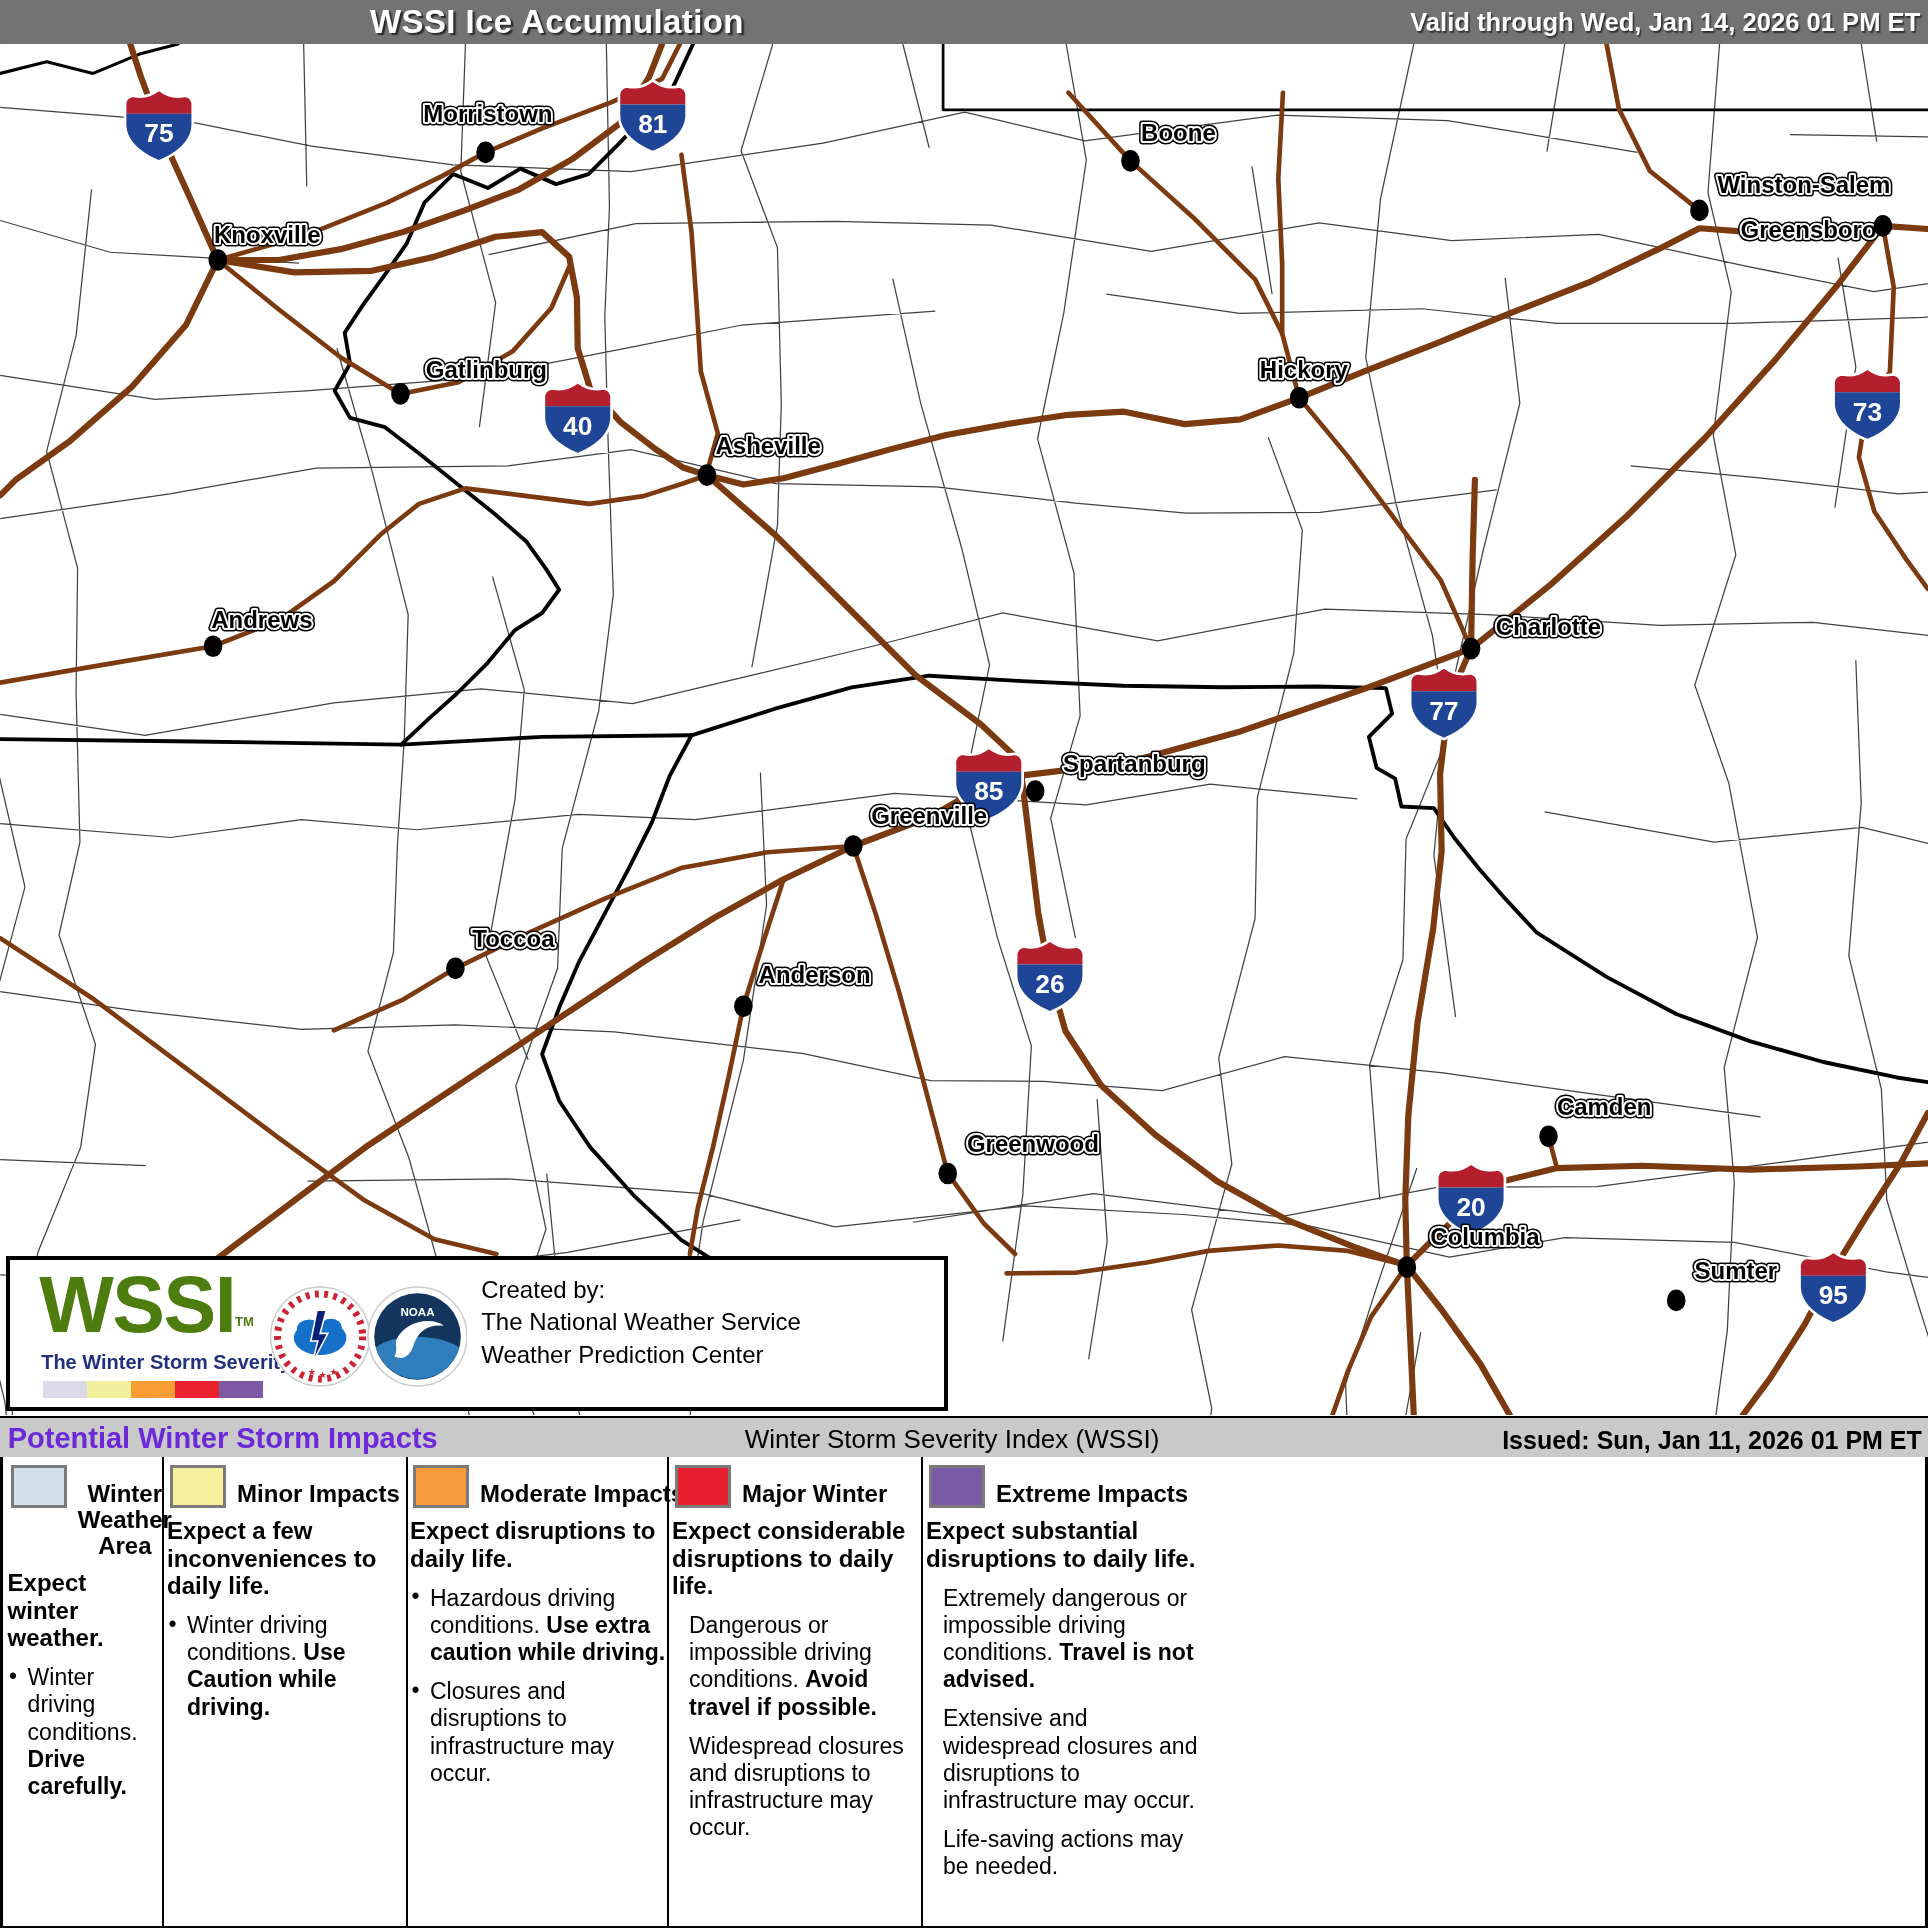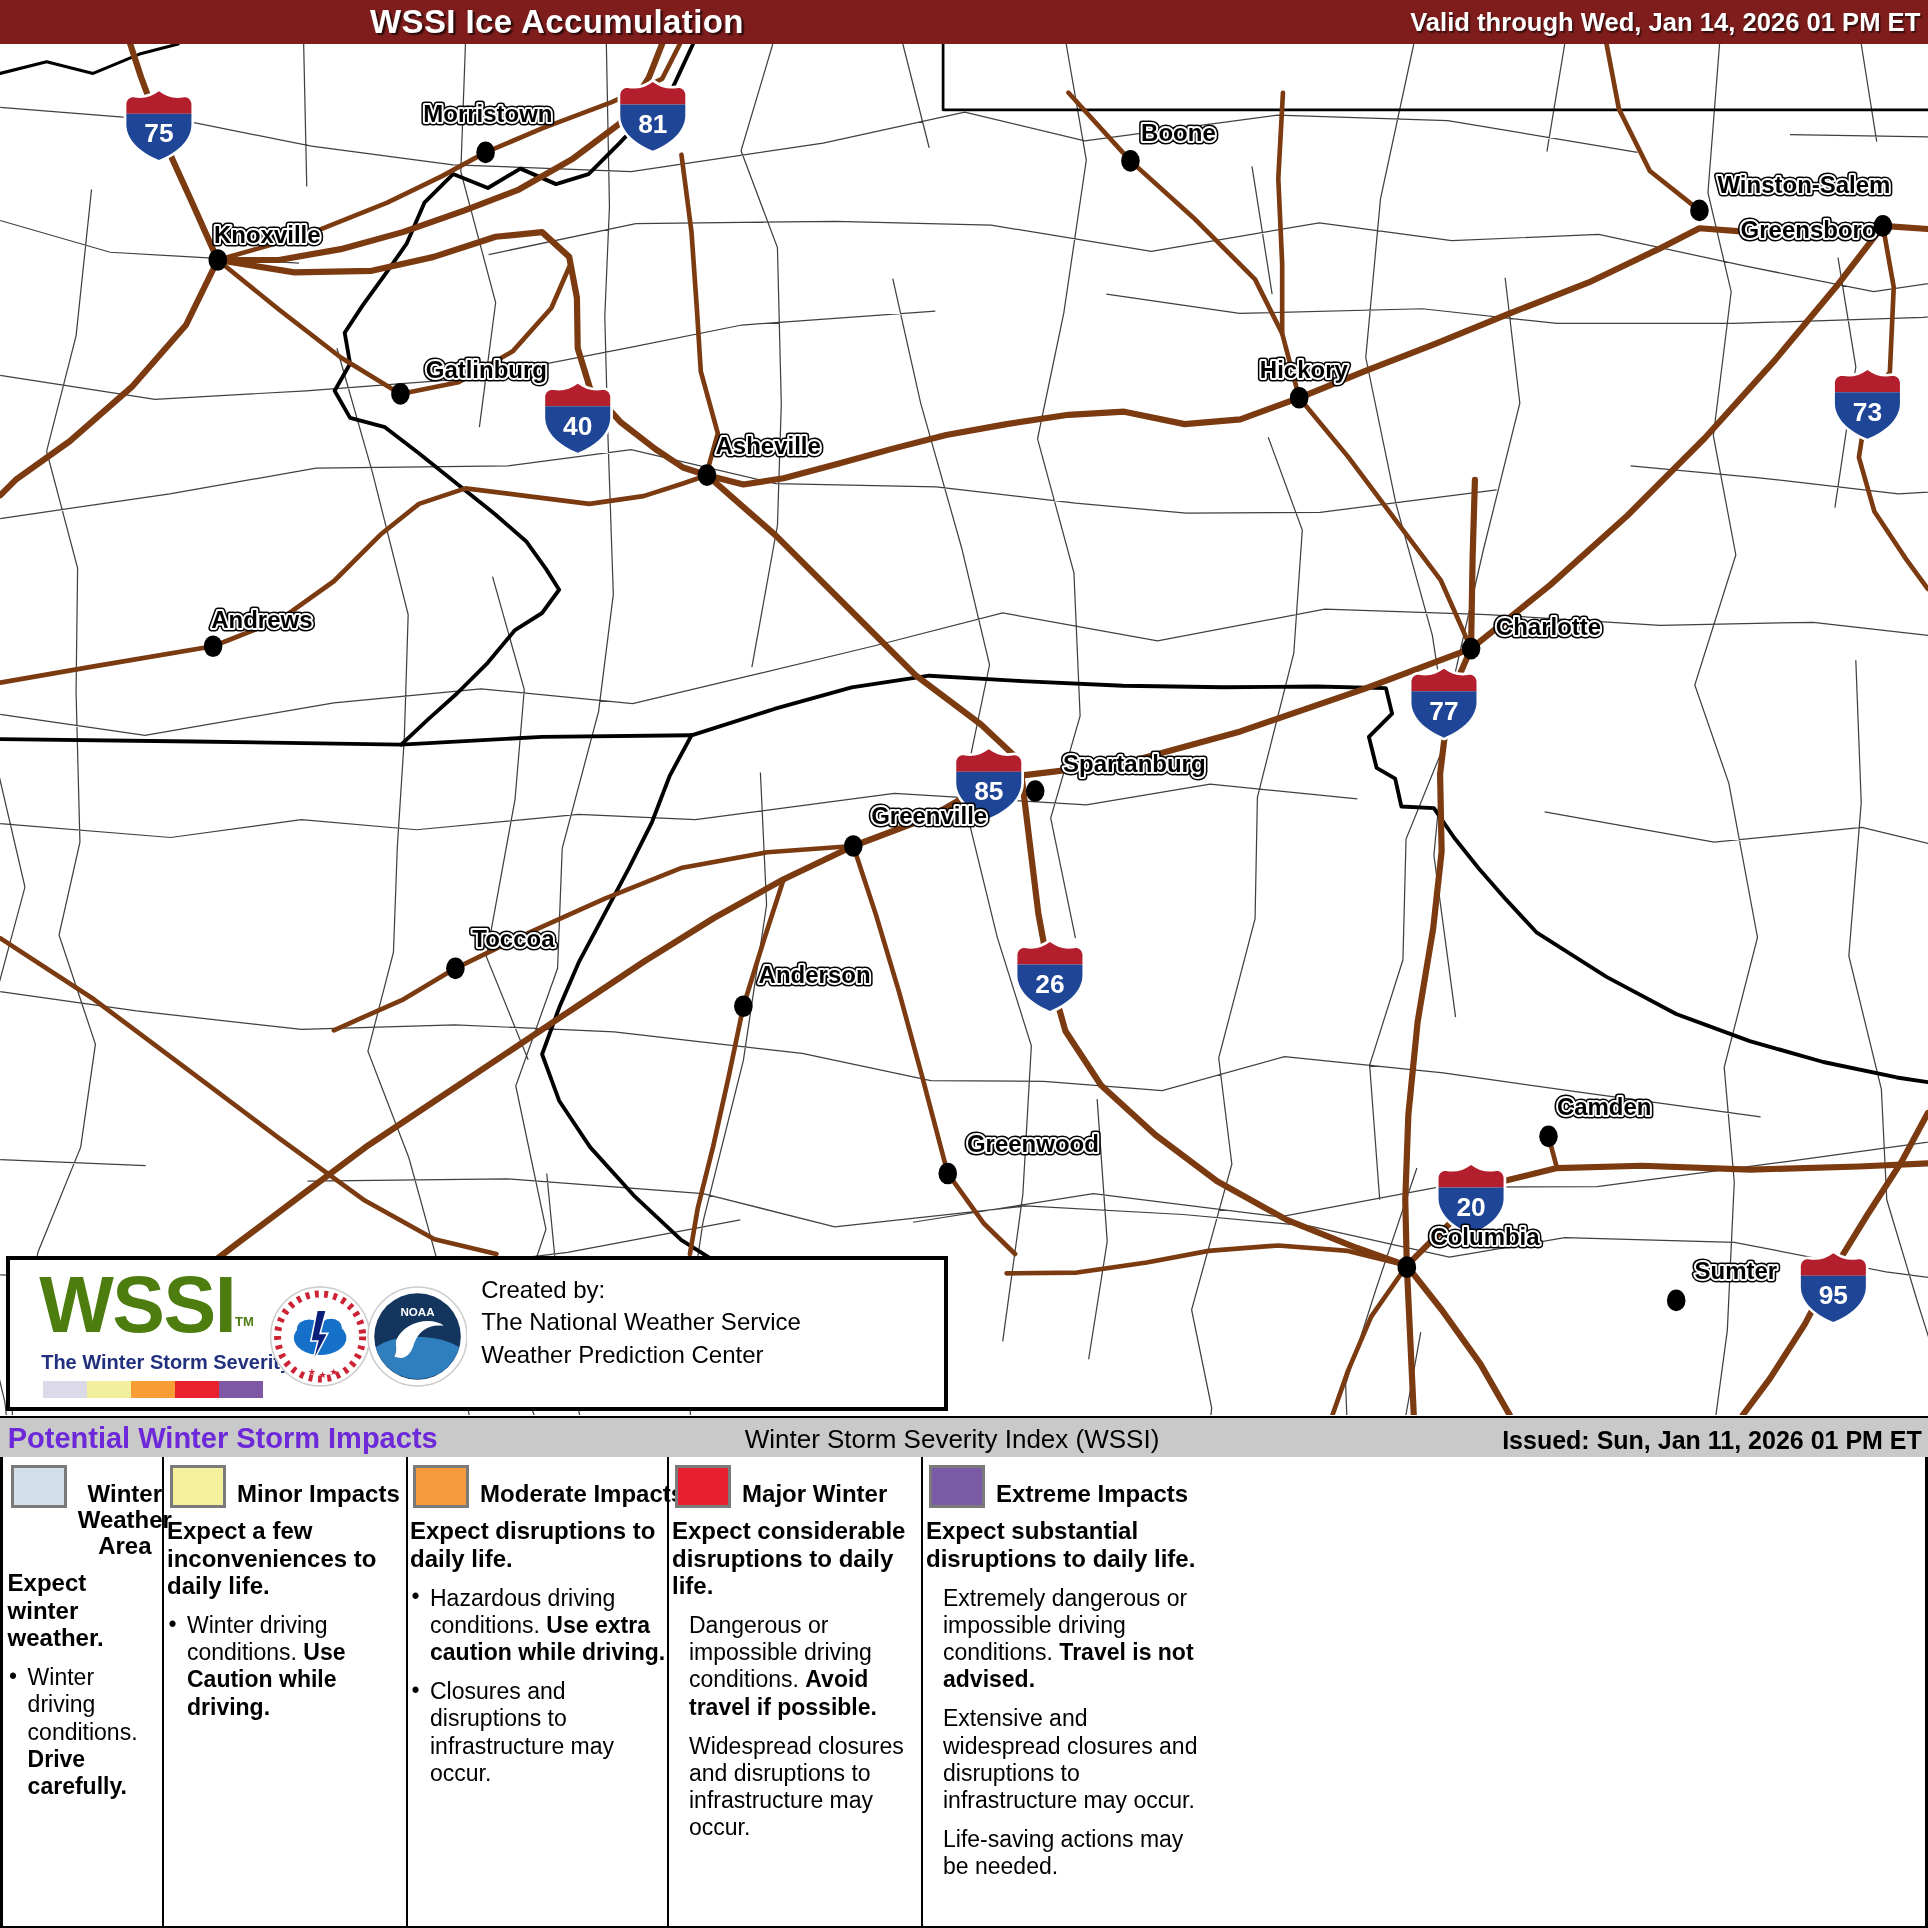--- a/index.html
+++ b/index.html
@@ -46,21 +46,21 @@
   .lg-item{font-size:23px;color:#000;margin-top:12.4px;line-height:1.18;position:relative;padding-left:20px;}
   .lg-item .blt{position:absolute;left:1.5px;top:-1.5px;font-size:23px;}
   .lg-item.nob{padding-left:17px;}
   .lg-item b{font-weight:bold;}
 </style>
 </head>
 <body>
 
 <div class="page">
 
-  <div class="hdr" style="background: #7f1d1d;">
+  <div class="hdr" style="background: #737373;">
     <div class="hdr-title">WSSI Ice Accumulation</div>
     <div class="hdr-valid">Valid through Wed, Jan 14, 2026 01 PM ET</div>
   </div>
 
   <svg class="map" width="1928" height="1371" viewBox="0 57 2490 1771">
     <rect x="0" y="57" width="2490" height="1771" fill="#ffffff"></rect>
     <path id="countyMesh" fill="none" stroke="#1f1f1f" stroke-width="1.6" opacity="0.85" d="M-51,57L-102,210L-91,364L-79,541L-29,683L-2,831L-2,1000L32,1146L-11,1306L-46,1477L-42,1612L6,1811L27,2000M138,57M118,245L98,434L60,583L100,734L98,894L103,1088L76,1208L123,1349L104,1482L49,1617L14,1783L19,1908M392,57L396,241M435,450L481,611L527,794L522,954L513,1094L508,1230L475,1358L528,1496L574,1663L612,1860M601,57L595,222L640,391L619,552M636,745L677,891L665,1033L628,1236L682,1369M706,1516L726,1722L765,1906M783,57L787,267L781,409L785,562L792,768L773,919L726,1096L720,1251L666,1403L705,1588L655,1739L710,1880M998,57L957,195L1004,320L1009,522L1004,679L971,862M982,998L990,1169L960,1370L908,1578L883,1745L903,1935M1166,57L1200,191M1153,360L1189,521L1242,708L1278,859L1243,1027L1288,1211L1332,1351L1321,1543L1295,1733M1346,1915M1377,57L1403,207L1374,404L1340,567L1387,740L1395,925L1357,1057L1389,1212M1417,1420L1430,1604L1406,1756M1437,1946M1649,57M1617,215L1643,380M1638,565L1682,685L1671,844L1624,1030L1621,1187L1574,1367L1591,1504L1539,1692L1565,1819L1547,1980M1826,57L1783,257L1764,462L1803,651L1850,821L1870,951L1816,1084L1812,1240L1769,1376L1782,1550M1835,1721L1799,1922M2021,57L1998,196M1944,359L1963,521L1916,710L1871,906L1852,1105L1880,1314M1830,1509L1778,1663L1738,1788L1743,1927M2221,57L2206,249L2236,377L2213,563L2242,717L2189,885L2233,1012L2270,1211L2227,1379L2240,1527L2231,1719L2210,1875M2404,57L2424,183M2374,333L2397,474L2370,656M2397,853L2404,1037L2388,1235L2430,1407L2437,1550L2477,1683L2520,1819L2572,1982M0,139L252,159L402,189L585,213L815,222L1063,185L1246,145L1401,182L1650,149L1870,156L2115,197M2312,174L2499,177M0,285L142,326L386,340M631,329L821,289L1079,286L1280,291L1487,325L1704,288L1875,311L2065,303L2255,344L2420,377L2566,355M0,485L200,516L395,505L608,489L814,449L958,420L1208,402M1429,380L1601,405L1837,399L2011,418L2239,418L2484,410L2738,395M0,670L219,638L408,605L656,602L815,581L1002,625L1209,629L1389,650L1532,663L1705,662L1933,633M2106,602L2269,617L2452,638L2691,624M0,923L187,950L431,908L621,890L817,909L981,870L1131,834L1295,792L1495,828L1711,787L1921,794L2144,808L2342,804L2562,829M0,1064L220,1082L389,1059L538,1072L747,1052L898,1059L1155,1025L1403,1040L1563,1013L1753,1032M1995,1049L2214,1088L2405,1069L2580,1111M0,1281L176,1306L389,1330L587,1324L793,1333L1036,1361L1202,1396L1348,1397L1501,1409L1659,1365L1864,1386L2047,1412L2274,1443M2500,1457M0,1498L188,1506M397,1526L655,1523L908,1542L1078,1585L1324,1558L1528,1569L1692,1584L1872,1624L2021,1599L2240,1605L2436,1643L2658,1673M0,1647L142,1652M296,1684L508,1645L733,1618L956,1576M1179,1579L1412,1542L1653,1572L1856,1534L2063,1533L2305,1501L2559,1466"></path>
 
     <g stroke="#000" fill="none" stroke-linejoin="round" stroke-linecap="round">
       <path stroke-width="4" d="M0,95 L60,80 120,95 180,70 230,57"></path>

